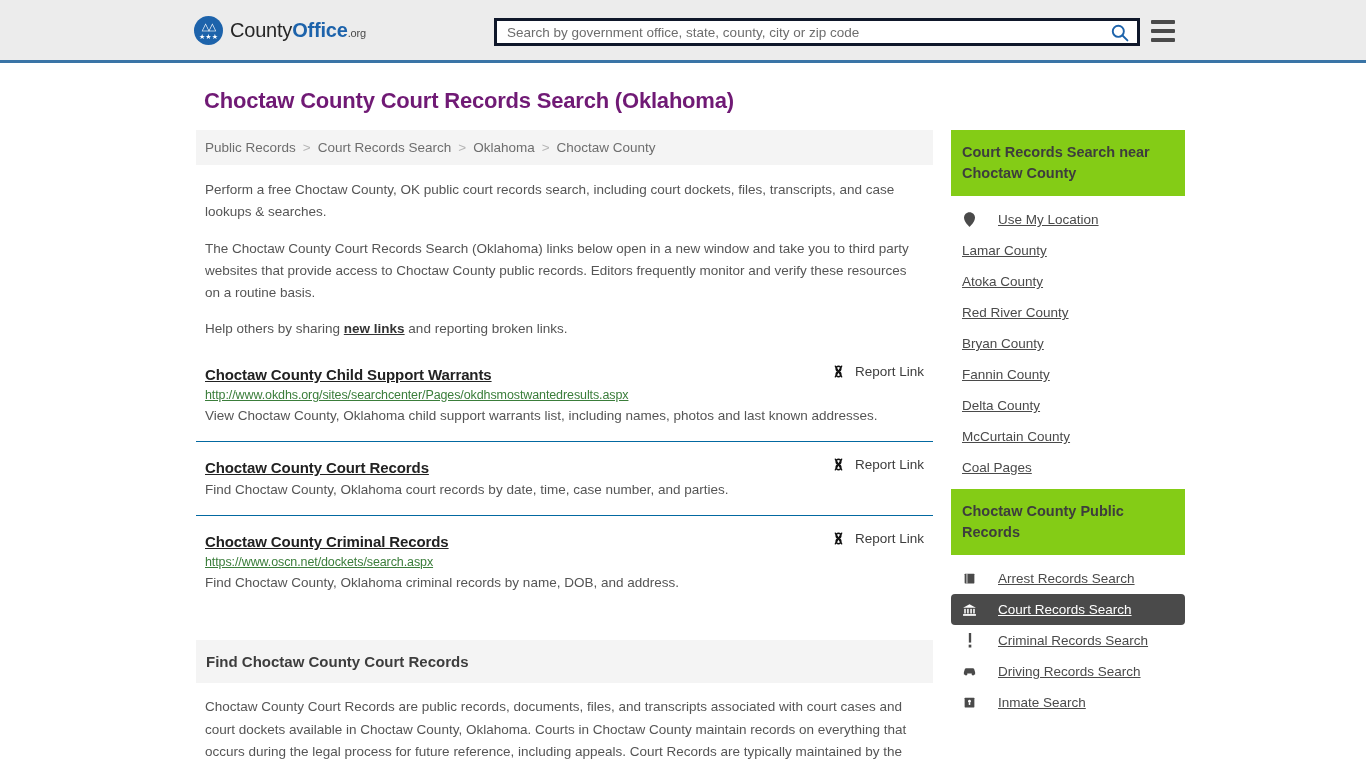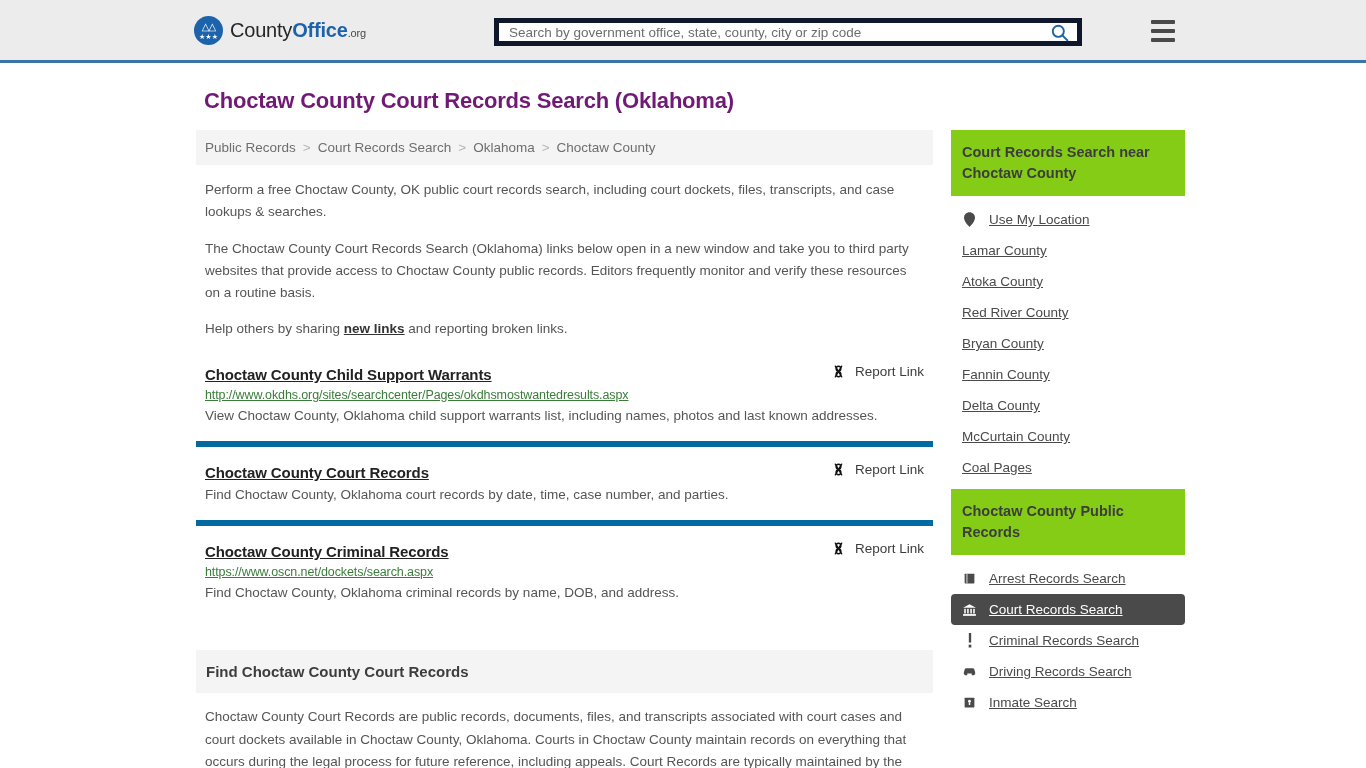--- a/index.html
+++ b/index.html
@@ -59,24 +59,24 @@
     color: #262626;
     letter-spacing: -0.2px;
   }
   .brand-text .bold { font-weight: bold; color: #1d63ab; }
   .brand-text .org { color: #4a4a4a; font-size: 11px; }
 
   .search-wrap {
     position: absolute;
     left: 494px;
     top: 18px;
-    width: 588px;
+    width: 646px;
     height: 28px;
     background: #fff;
-    border: 5px solid #0f172a;
+    border: 3px solid #0f172a;
     display: flex;
     align-items: center;
   }
   .search-input {
     flex: 1;
     border: 0;
     outline: 0;
     height: 100%;
     padding: 0 10px;
     font-family: "Liberation Sans", sans-serif;
@@ -148,21 +148,21 @@
     color: #555;
     margin: 14px 0 0 9px;
     max-width: 705px;
   }
   .intro a { color: #333; text-decoration: underline; font-weight: bold; }
 
   
   .results { margin-top: 22px; }
   .result {
     padding: 0 9px 14px 9px;
-    border-bottom: 6px solid #0369a1;
+    border-bottom: 1px solid #0369a1;
     margin-bottom: 14px;
     position: relative;
   }
   .result:last-child { border-bottom: none; }
   .result-head {
     display: flex;
     align-items: baseline;
     justify-content: space-between;
   }
   .result-title {
@@ -223,21 +223,21 @@
     padding: 12px 11px;
     font-size: 14.5px;
     font-weight: bold;
     color: #3d3d3d;
     line-height: 1.45;
   }
   .panel-list { padding: 8px 0 0 0; }
   .panel-item {
     display: flex;
     align-items: center;
-    gap: 12px;
+    gap: 21px;
     padding: 8px 11px;
     text-decoration: none;
     border-radius: 4px;
   }
   .panel-item .label {
     font-size: 13.5px;
     color: #4a4a4a;
     text-decoration: underline;
   }
   .panel-item.active {

